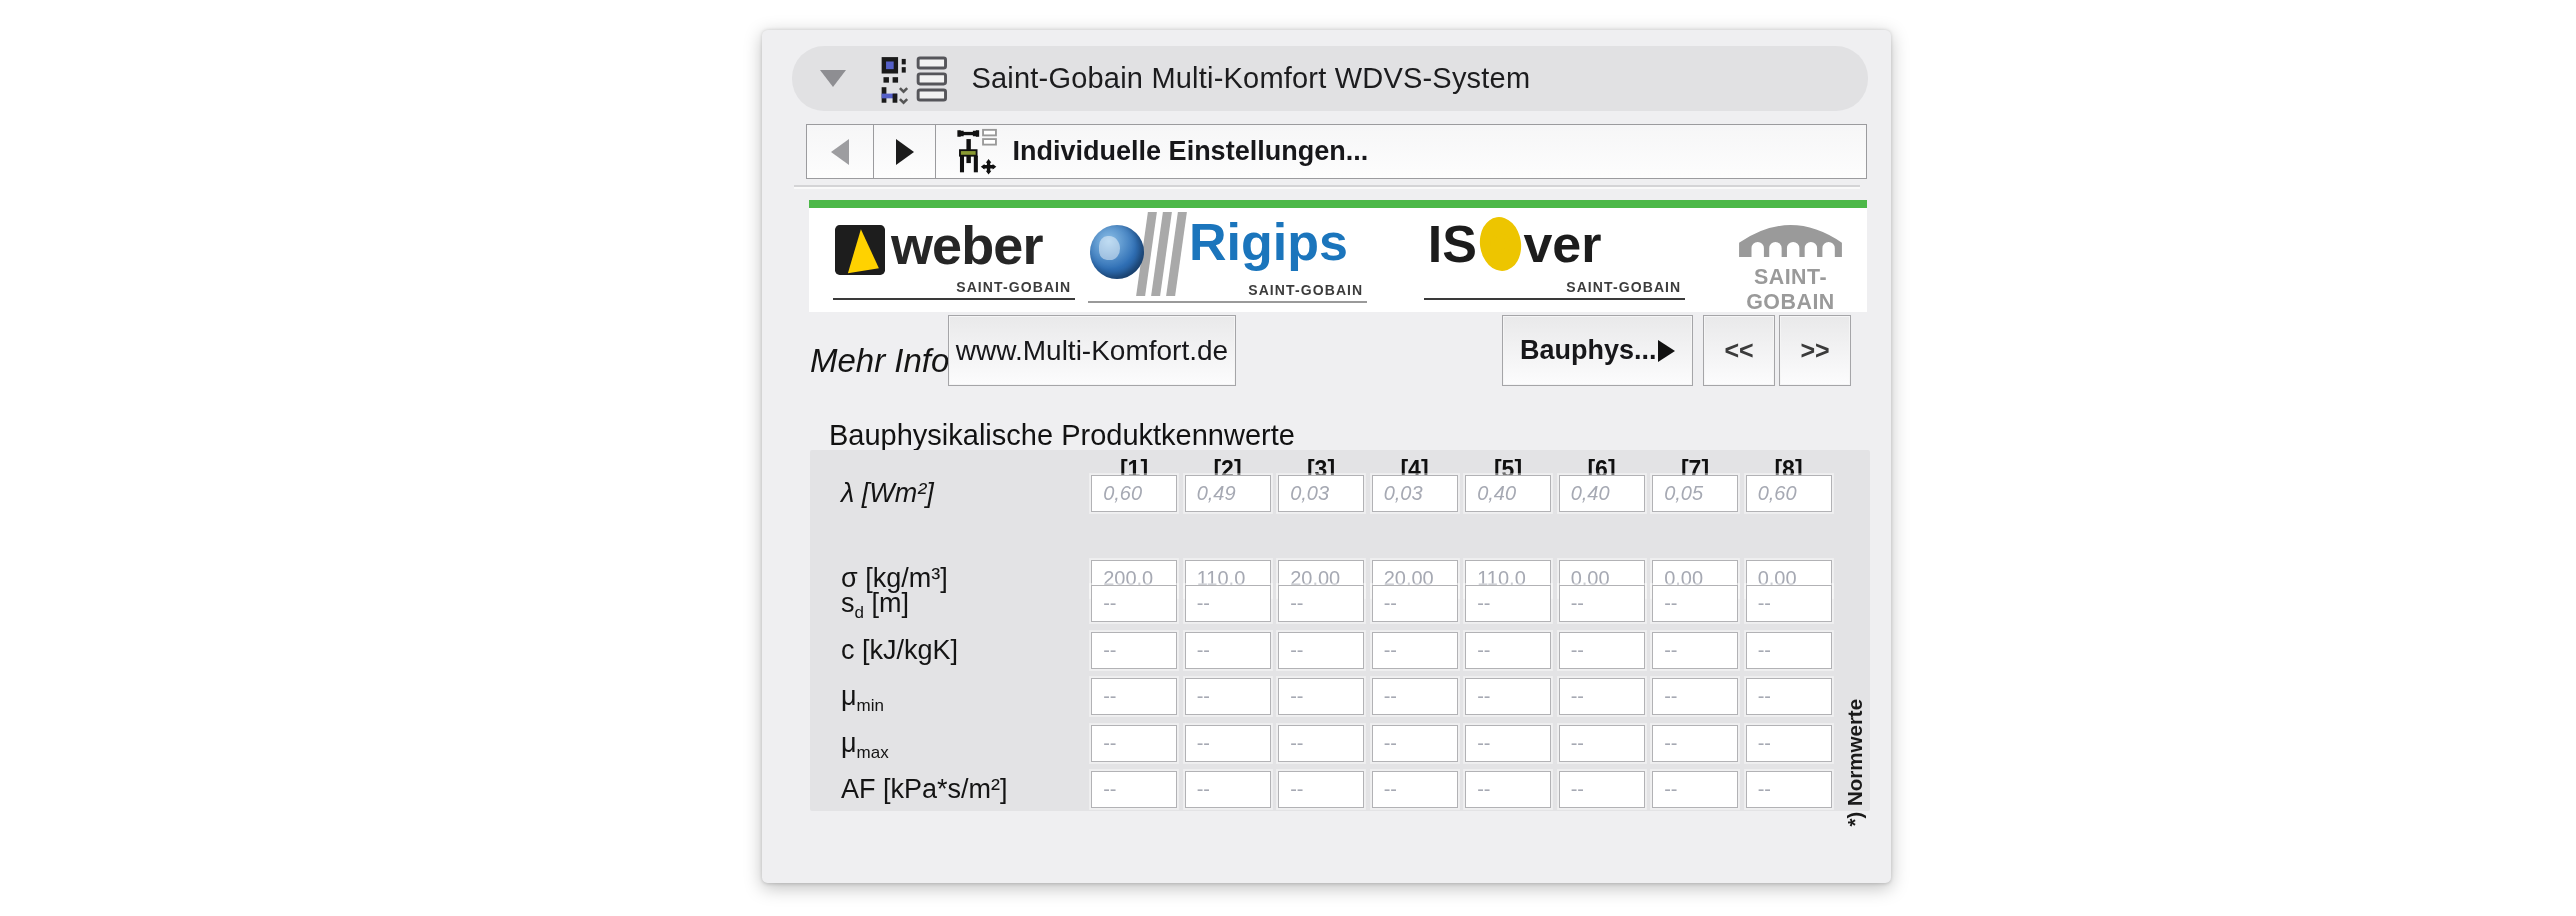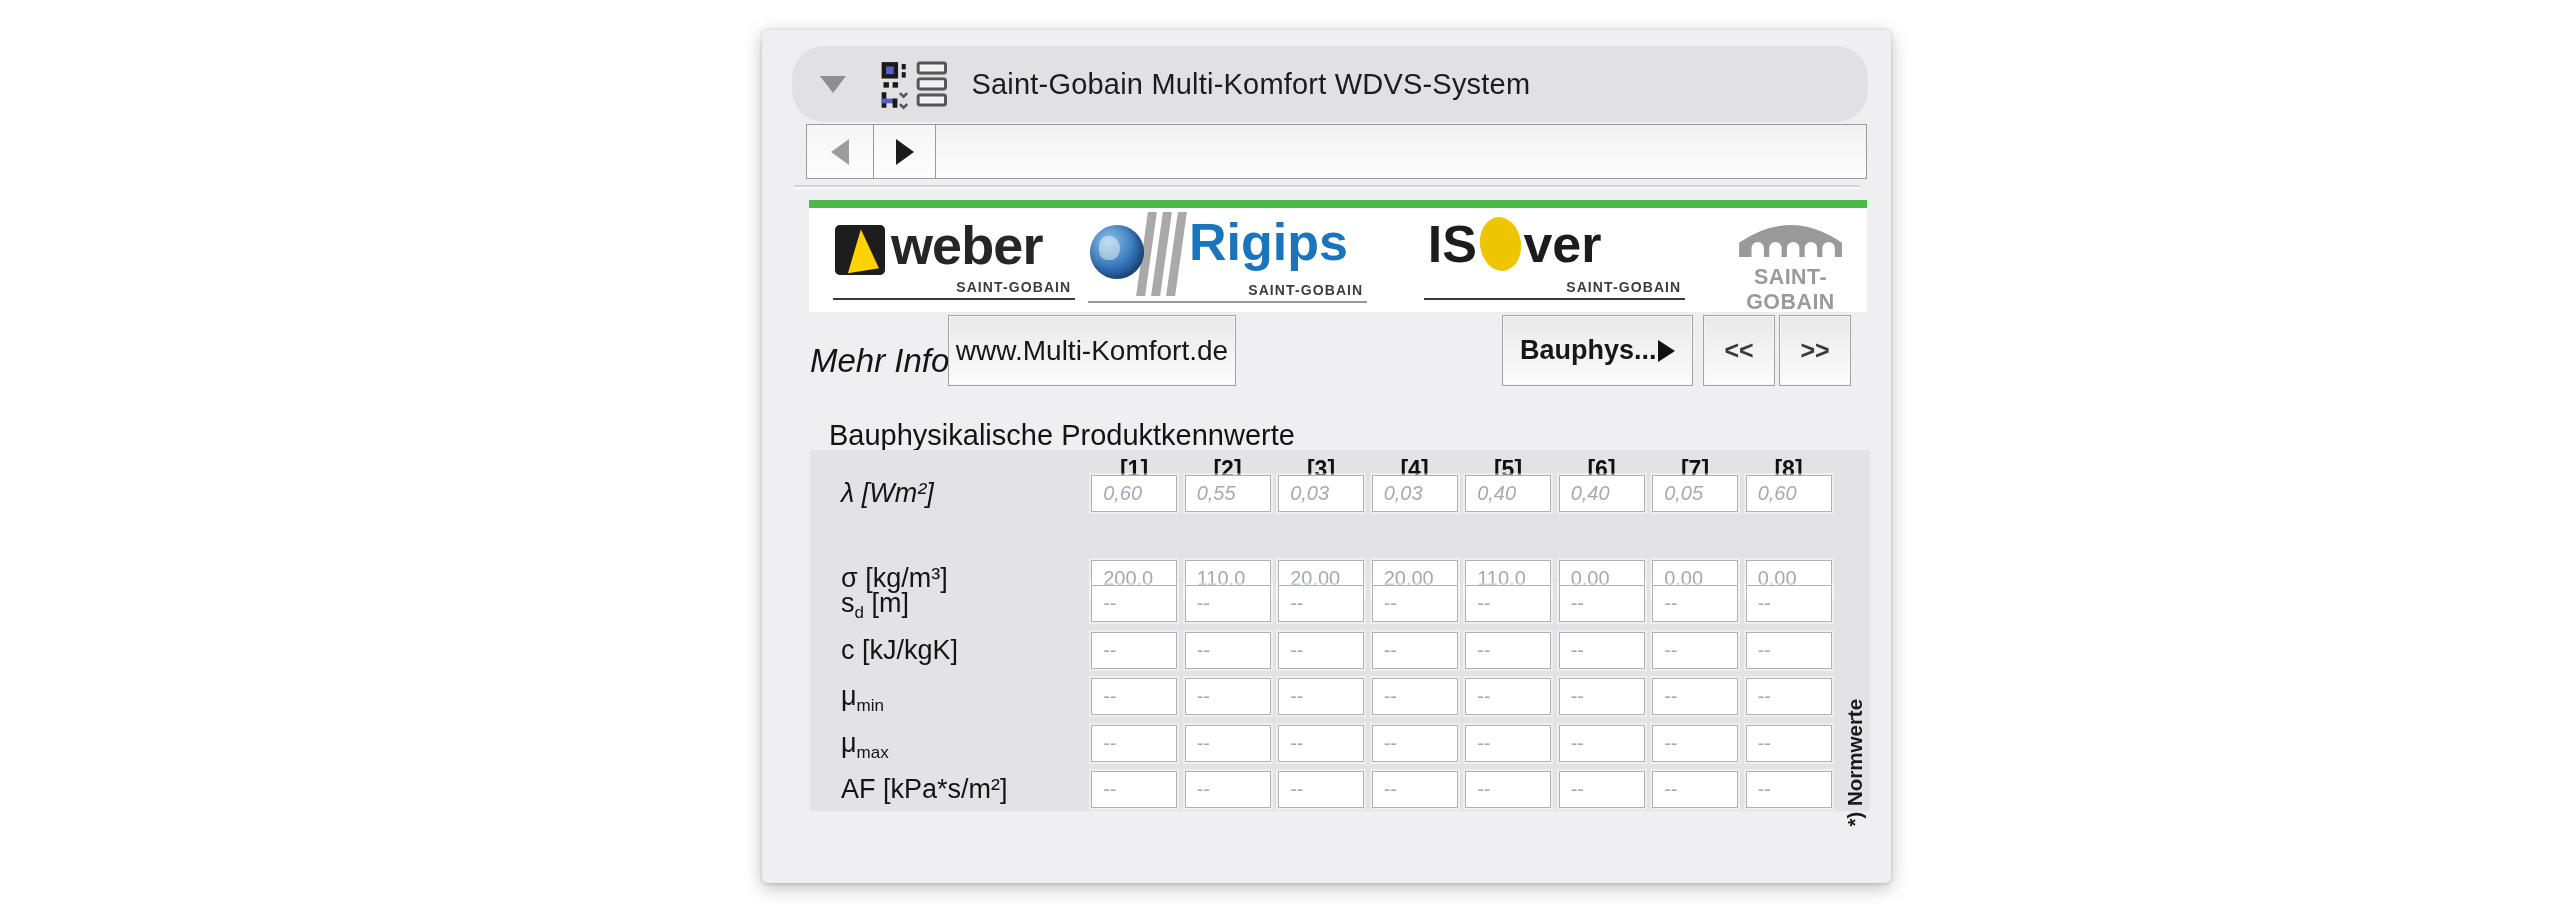--- a/index.html
+++ b/index.html
@@ -9,21 +9,21 @@
     position:relative;overflow:hidden;
     -webkit-font-smoothing:antialiased;
   }
   .panel{
     position:absolute;left:762px;top:30px;width:1129px;height:853px;
     background:#efeff1;border-radius:5.6px;
     box-shadow:0 4.7px 18.6px rgba(0,0,0,.25), 0 0.9px 3.7px rgba(0,0,0,.15);
   }
   
   .pill{
-    position:absolute;left:30px;top:16px;width:1076px;height:76px;
+    position:absolute;left:30px;top:16px;width:1076px;height:65px;
     background:#e1e1e3;border-radius:32px;
     display:flex;align-items:center;
   }
   .disc{
     margin-left:28px;width:0;height:0;
     border-left:13px solid transparent;border-right:13px solid transparent;
     border-top:17.7px solid #8e8e92;
   }
   .hdr-icon{margin-left:32px;width:73px;height:52px;}
   .panel-title{margin-left:20.5px;font-size:29px;color:#1c1c1e;letter-spacing:0.2px;}
@@ -148,20 +148,36 @@
     <span class="panel-title">Saint-Gobain Multi-Komfort WDVS-System</span>
   </div>
 
   <div class="navbar">
     <div class="navbtn b1">
       <span class="tri-left"></span>
     </div>
     <div class="navbtn b2">
       <span class="tri-right"></span>
     </div>
+    <div class="navbtn wide">
+      <svg class="chair-icon" viewBox="0 0 24 26">
+        <path d="M2 3 h10" stroke="#111" stroke-width="1.8"></path>
+        <path d="M2 1.2 v3.6 M12 1.2 v3.6" stroke="#111" stroke-width="1.8"></path>
+        <path d="M4.5 3 l-2.5 0 M12 3 l-2.5 0" stroke="#111" stroke-width="3"></path>
+        <rect x="15" y="1" width="7" height="3" fill="#fff" stroke="#999" stroke-width="1"></rect>
+        <rect x="15" y="6" width="7" height="3" fill="#fff" stroke="#999" stroke-width="1"></rect>
+        <rect x="6" y="6" width="2.4" height="13" fill="#111"></rect>
+        <rect x="2.5" y="12" width="9" height="3" fill="#8a9a33" stroke="#111" stroke-width="1"></rect>
+        <rect x="2.5" y="15" width="2.2" height="9" fill="#111"></rect>
+        <rect x="10" y="15" width="2.2" height="9" fill="#111"></rect>
+        <path d="M18 18 v6 M15 21 h6" stroke="#111" stroke-width="1.8"></path>
+        <path d="M18 16.8 l1.5 2 h-3 z M18 25.2 l1.5 -2 h-3 z M13.8 21 l2 -1.5 v3 z M22.2 21 l-2 -1.5 v3 z" fill="#111"></path>
+      </svg>
+      <span class="settings-label">Individuelle Einstellungen...</span>
+    </div>
   </div>
 
   <div class="hr"></div>
 
   <div class="banner">
     <div class="greenbar"></div>
     <div class="logos">
 
       <div class="logo weber">
         <div class="weber-mark">
@@ -225,21 +241,21 @@
         <div class="col-head">[5]</div>
         <div class="col-head">[6]</div>
         <div class="col-head">[7]</div>
         <div class="col-head">[8]</div>
       </div>
     <div>
         <div class="trow" style="top: 25px; font-style: italic;">
           <div class="rlabel"><span>λ [Wm²]</span><sub></sub><span></span></div>
           <div class="cells">
             <div class="cell">0,60</div>
-            <div class="cell">0,55</div>
+            <div class="cell">0,49</div>
             <div class="cell">0,03</div>
             <div class="cell">0,03</div>
             <div class="cell">0,40</div>
             <div class="cell">0,40</div>
             <div class="cell">0,05</div>
             <div class="cell">0,60</div>
           </div>
         </div>
         <div class="trow" style="top: 98px; margin-top: 12px;">
           <div class="rlabel"><span>σ [kg/m³]</span><sub></sub><span></span></div>

